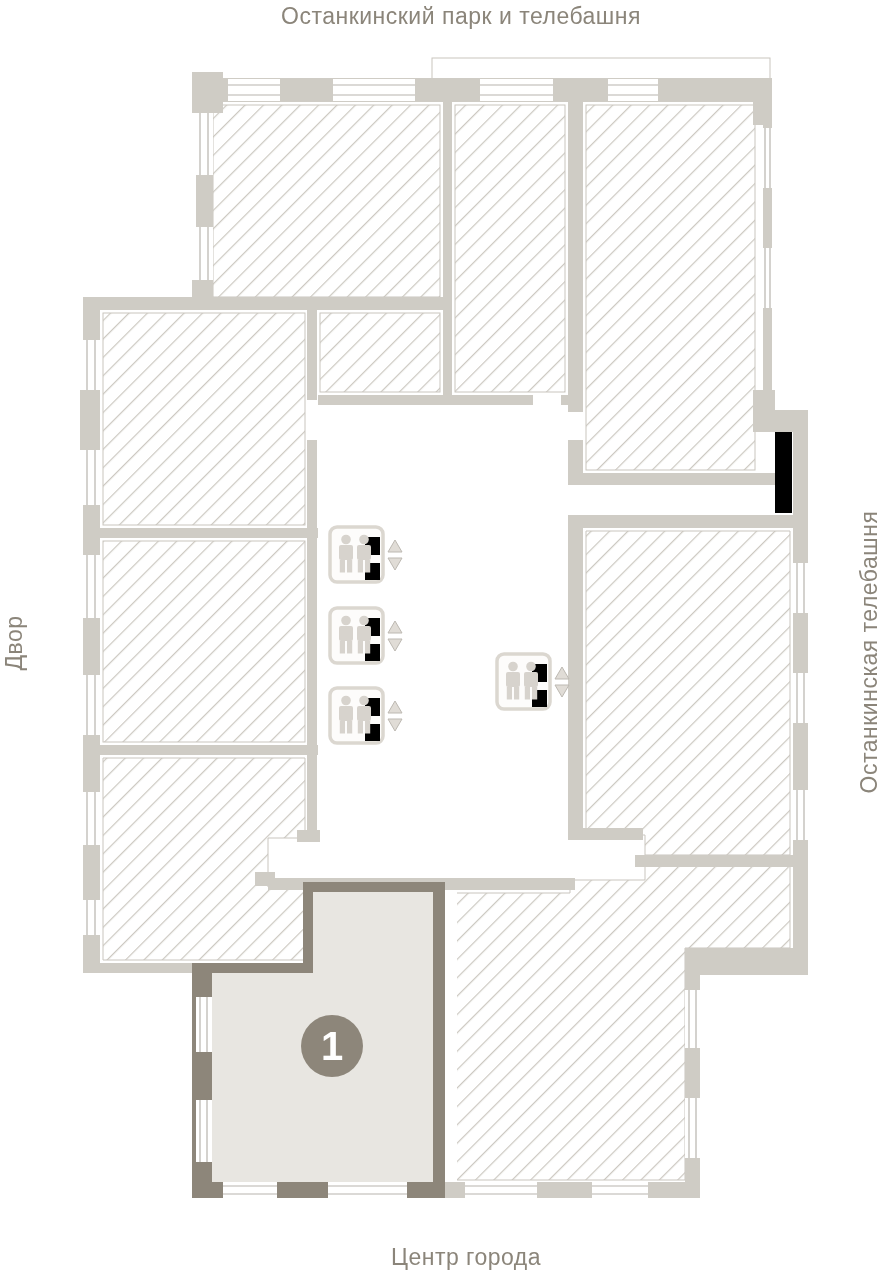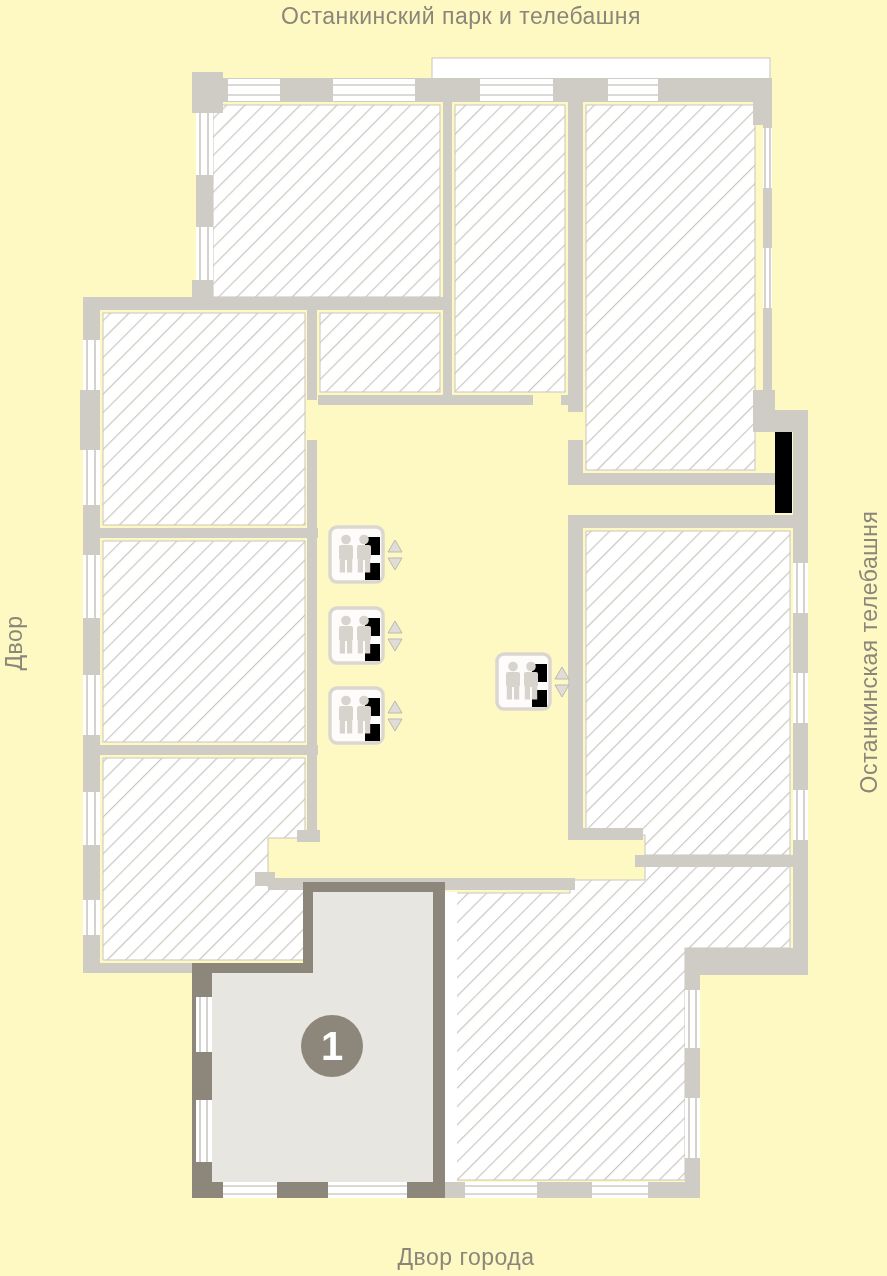--- a/index.html
+++ b/index.html
@@ -1,31 +1,31 @@
 <!DOCTYPE html>
 <html><head>
 <meta charset="utf-8">
 <style>
   html,body{margin:0;padding:0;background:#000;}
-  .stage{position:relative;width:887px;height:1276px;background:#fef9c3;overflow:hidden;
+  .stage{position:relative;width:887px;height:1276px;background:#ffffff;overflow:hidden;
          font-family:"Liberation Sans",sans-serif;}
   .plan-label{position:absolute;color:#8b857a;font-size:23px;white-space:nowrap;letter-spacing:.5px;}
   .plan-label.top{left:461px;top:3px;transform:translateX(-50%);}
   .plan-label.bottom{left:466px;top:1244px;transform:translateX(-50%);}
   .plan-label.left{left:14px;top:643px;transform:translate(-50%,-50%) rotate(-90deg);}
   .plan-label.right{left:869px;top:652px;transform:translate(-50%,-50%) rotate(-90deg);}
   svg text.badge-num{font-family:"Liberation Sans",sans-serif;font-weight:bold;}
 </style>
 </head>
 <body>
 
 <div class="stage">
 
   <div class="plan-label top">Останкинский парк и телебашня</div>
-  <div class="plan-label bottom">Двор города</div>
+  <div class="plan-label bottom">Центр города</div>
   <div class="plan-label left">Двор</div>
   <div class="plan-label right">Останкинская телебашня</div>
 
   <svg width="887" height="1276" viewBox="0 0 887 1276" xmlns="http://www.w3.org/2000/svg" style="position:absolute;left:0;top:0;">
     <defs>
       <pattern id="hatch" width="13" height="13" patternUnits="userSpaceOnUse" patternTransform="rotate(-45)">
         <rect width="13" height="13" fill="#ffffff"></rect>
         <line x1="0" y1="0.6" x2="13" y2="0.6" stroke="#ccc8c1" stroke-width="1.2"></line>
       </pattern>
 

